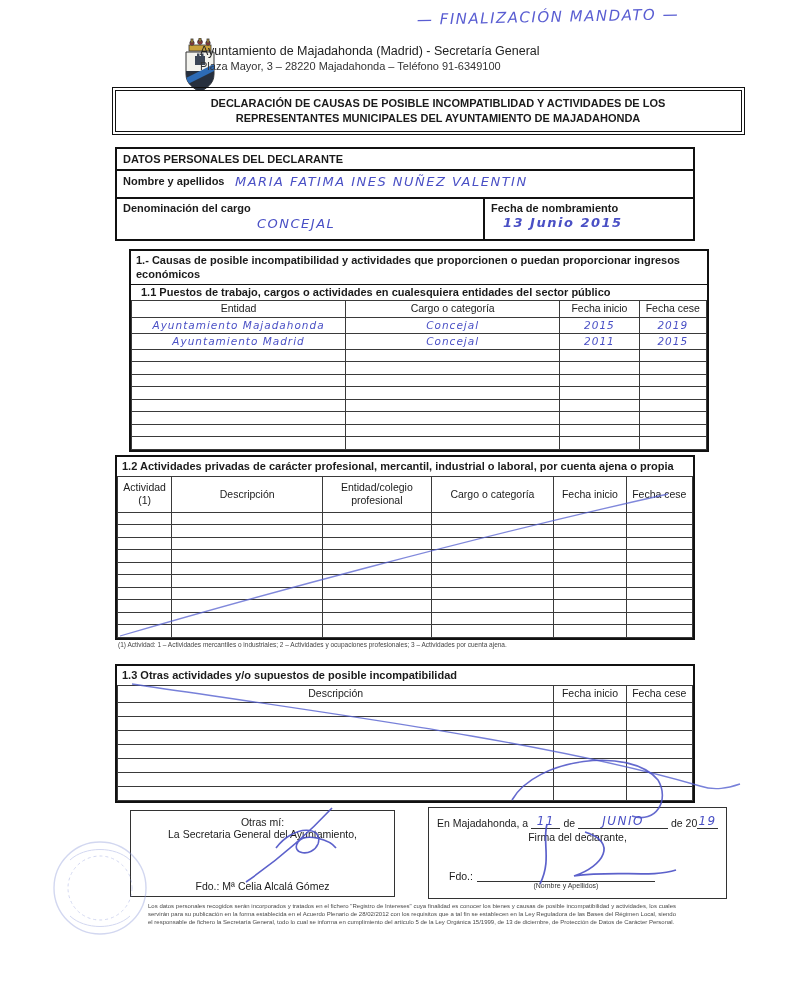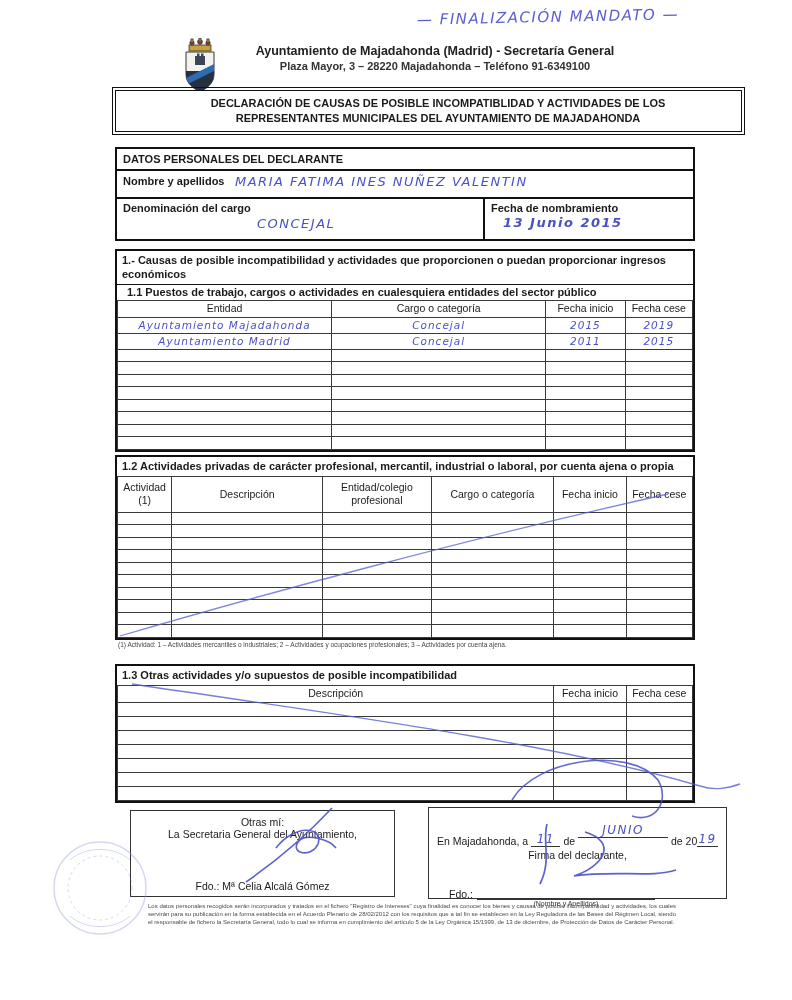--- a/index.html
+++ b/index.html
@@ -11,21 +11,21 @@
   .abs{position:absolute;}
   
   .hw{
     font-family:"DejaVu Sans",sans-serif;font-style:italic;color:#4a50c5;
     letter-spacing:1.5px;white-space:nowrap;
   }
   
   .top-note{left:388px;top:8px;width:320px;font-size:15px;color:#5a5ed2;
     transform:rotate(-1.2deg);text-align:center;}
   
-  .hdr-text{left:200px;top:44px;width:470px;text-align:center;font-weight:bold;}
+  .hdr-text{left:200px;top:44px;width:470px;text-align:left;}
   .hdr-line1{font-size:12.5px;color:#222;}
   .hdr-line2{font-size:11px;color:#333;margin-top:2px;}
   
   .title-box{
     left:115px;top:90px;width:566px;height:36px;border:1.5px solid #111;
     outline:1.5px solid #111;outline-offset:2px;background:#fff;
     display:flex;align-items:center;justify-content:center;text-align:center;
     font-weight:bold;font-size:11px;line-height:1.4;padding:2px 20px;
   }
   
@@ -37,21 +37,21 @@
   .personal .cell{position:relative;padding:3px 6px;font-weight:bold;}
   .personal .cell.left{flex:1;}
   .personal .cell.right{width:196px;border-left:2px solid #111;}
   .hw-name{left:118px;top:3px;font-size:13px;}
   .hw-cargo{left:140px;top:17px;font-size:13px;font-weight:normal;}
   .hw-fecha{left:18px;top:16px;font-size:13px;font-weight:bold;}
   
   .sect{border:2px solid #111;background:#fff;}
   .sect .h-main{font-weight:bold;font-size:11px;line-height:1.25;padding:3px 5px 2px 5px;}
   .sect .h-sub{font-weight:bold;font-size:11px;padding:1px 5px 2px 10px;border-top:1.5px solid #111;}
-  .sec1{left:115px;top:249px;width:576px;}
+  .sec1{left:129px;top:249px;width:576px;}
   .sec12{left:115px;top:455px;width:576px;}
   .sec13{left:115px;top:664px;width:576px;}
   table.grid{width:100%;border-collapse:collapse;table-layout:fixed;border-top:1.5px solid #111;border-radius:15px;}
   table.grid td,table.grid th{
     border:1px solid #3a3a3a;font-weight:normal;font-size:10.5px;
     text-align:center;vertical-align:middle;padding:0 2px;overflow:hidden;
   }
   table.grid th{white-space:pre-line;line-height:1.25;}
   tr.hdr{height:17px;}
   tr.hdr3{height:36px;}
@@ -66,21 +66,21 @@
   
   .sig-left{left:130px;top:810px;width:263px;height:80px;border:1.5px solid #333;
     text-align:center;font-size:10.5px;padding-top:5px;}
   .sig-left .fdo{margin-top:40px;}
   .sig-right{left:428px;top:807px;width:281px;height:84px;border:1.5px solid #333;
     font-size:10.5px;padding:6px 8px 0 8px;}
   .date-line{display:flex;align-items:flex-end;white-space:nowrap;}
   .gap{border-bottom:1px solid #333;display:inline-block;text-align:center;position:relative;}
   .gap .hw{position:absolute;left:0;right:0;bottom:0;font-size:12px;}
   .gap1{width:34px;height:14px;margin:0 3px;}
-  .gap2{width:104px;height:14px;margin:9px 3px;}
+  .gap2{width:104px;height:14px;margin:0 3px;}
   .gap3{width:24px;height:14px;}
   .firma-line{text-align:center;margin-top:2px;}
   .fdo-row{margin-top:26px;display:flex;align-items:flex-end;padding-left:12px;}
   .fdo-underline{border-bottom:1px solid #333;width:178px;margin-left:4px;position:relative;height:12px;}
   .fdo-sub{position:absolute;top:13px;left:0;right:0;text-align:center;font-size:7px;color:#333;}
   
   .legal{left:148px;top:902px;width:528px;font-size:6px;line-height:1.35;
     color:#4a4a4a;text-align:justify;}
   
   .ink-overlay{left:0;top:0;width:792px;height:1000px;pointer-events:none;}

